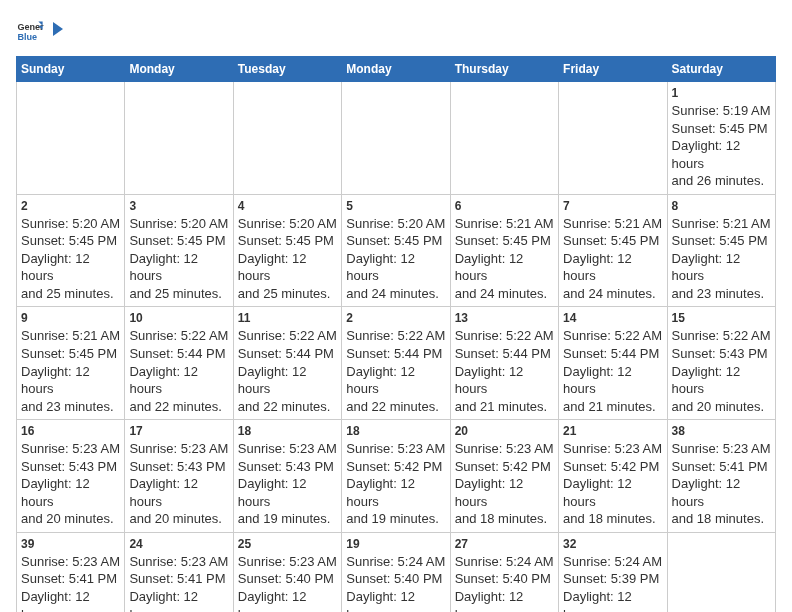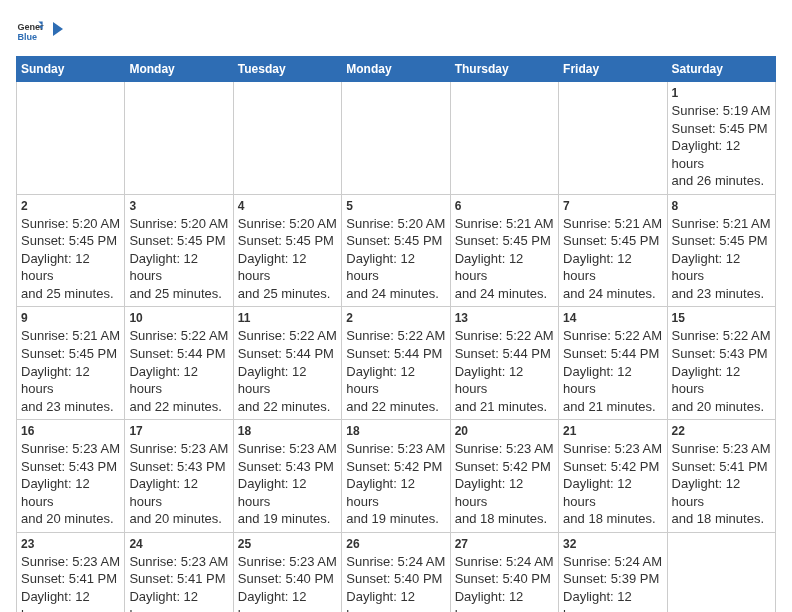--- a/index.html
+++ b/index.html
@@ -282,51 +282,51 @@
 and 18 minutes.</div>
         </td>
         <td>
           <span class="day-number">21</span>
           <div class="day-info" style="white-space: pre-line;">Sunrise: 5:23 AM
 Sunset: 5:42 PM
 Daylight: 12 hours
 and 18 minutes.</div>
         </td>
         <td>
-          <span class="day-number">22</span>
+          <span class="day-number">38</span>
           <div class="day-info" style="white-space: pre-line;">Sunrise: 5:23 AM
 Sunset: 5:41 PM
 Daylight: 12 hours
 and 18 minutes.</div>
         </td>
       </tr>
       <tr>
         <td>
-          <span class="day-number">23</span>
+          <span class="day-number">39</span>
           <div class="day-info" style="white-space: pre-line;">Sunrise: 5:23 AM
 Sunset: 5:41 PM
 Daylight: 12 hours
 and 17 minutes.</div>
         </td>
         <td>
           <span class="day-number">24</span>
           <div class="day-info" style="white-space: pre-line;">Sunrise: 5:23 AM
 Sunset: 5:41 PM
 Daylight: 12 hours
 and 17 minutes.</div>
         </td>
         <td>
           <span class="day-number">25</span>
           <div class="day-info" style="white-space: pre-line;">Sunrise: 5:23 AM
 Sunset: 5:40 PM
 Daylight: 12 hours
 and 16 minutes.</div>
         </td>
         <td>
-          <span class="day-number">26</span>
+          <span class="day-number">19</span>
           <div class="day-info" style="white-space: pre-line;">Sunrise: 5:24 AM
 Sunset: 5:40 PM
 Daylight: 12 hours
 and 16 minutes.</div>
         </td>
         <td>
           <span class="day-number">27</span>
           <div class="day-info" style="white-space: pre-line;">Sunrise: 5:24 AM
 Sunset: 5:40 PM
 Daylight: 12 hours

